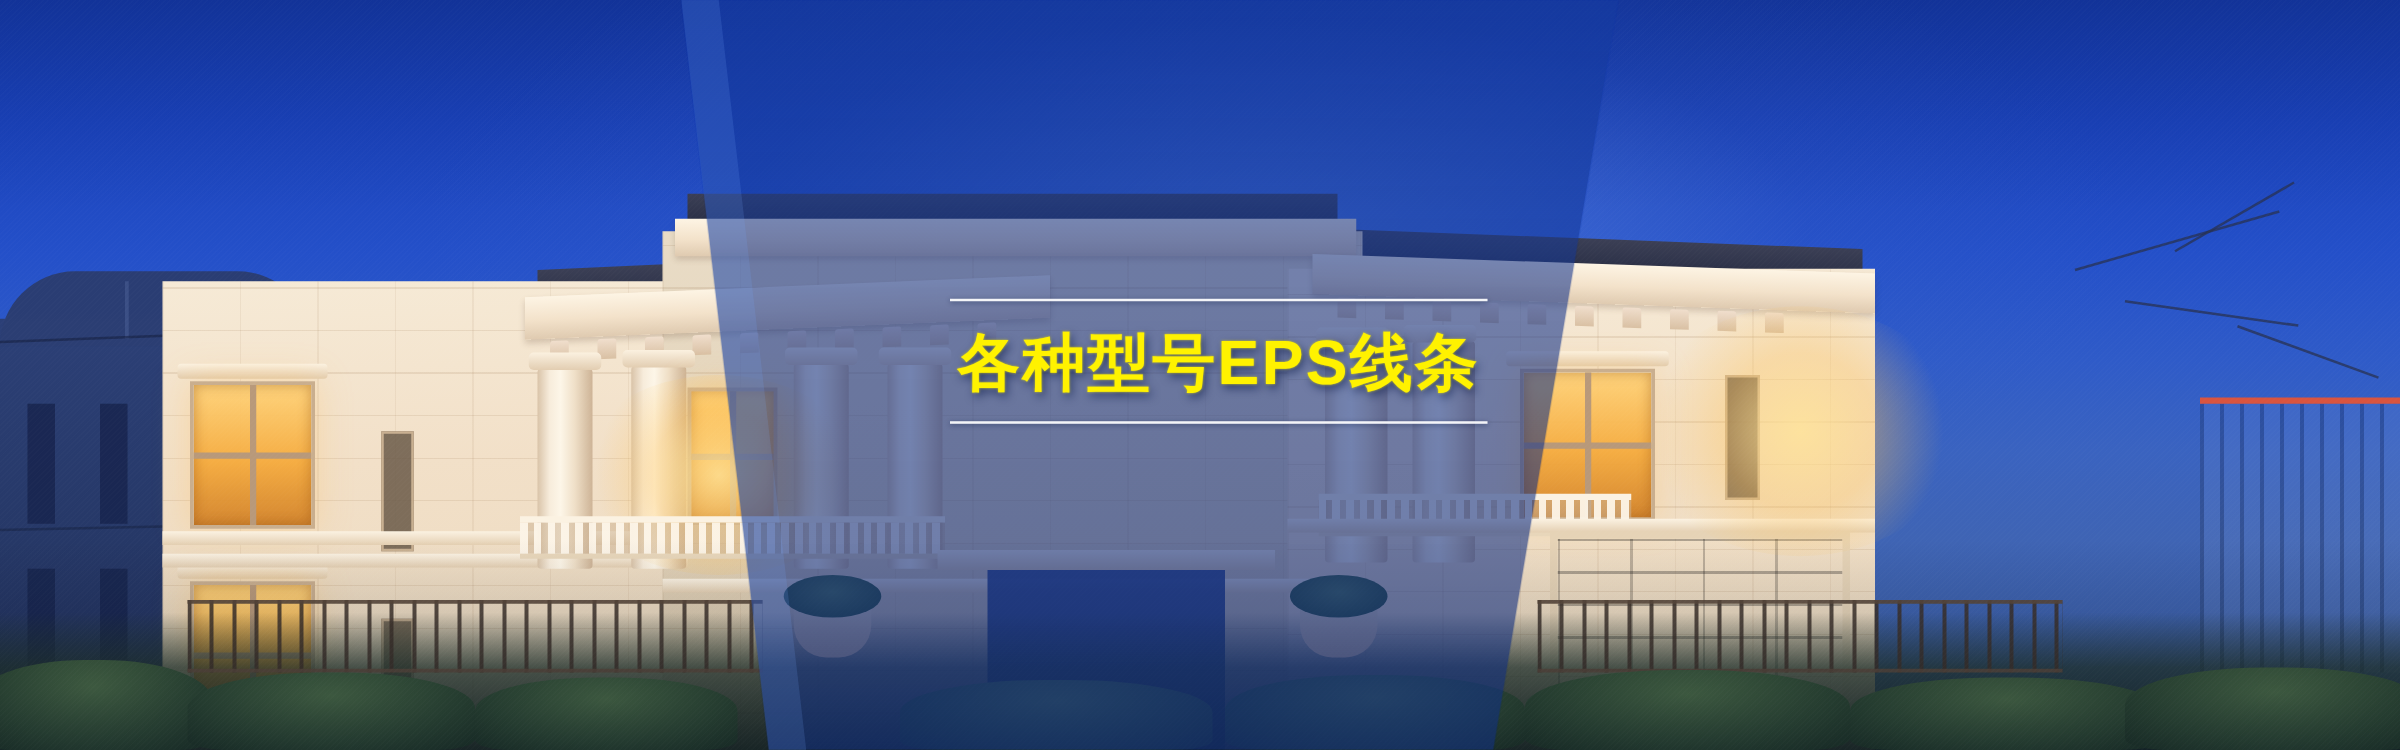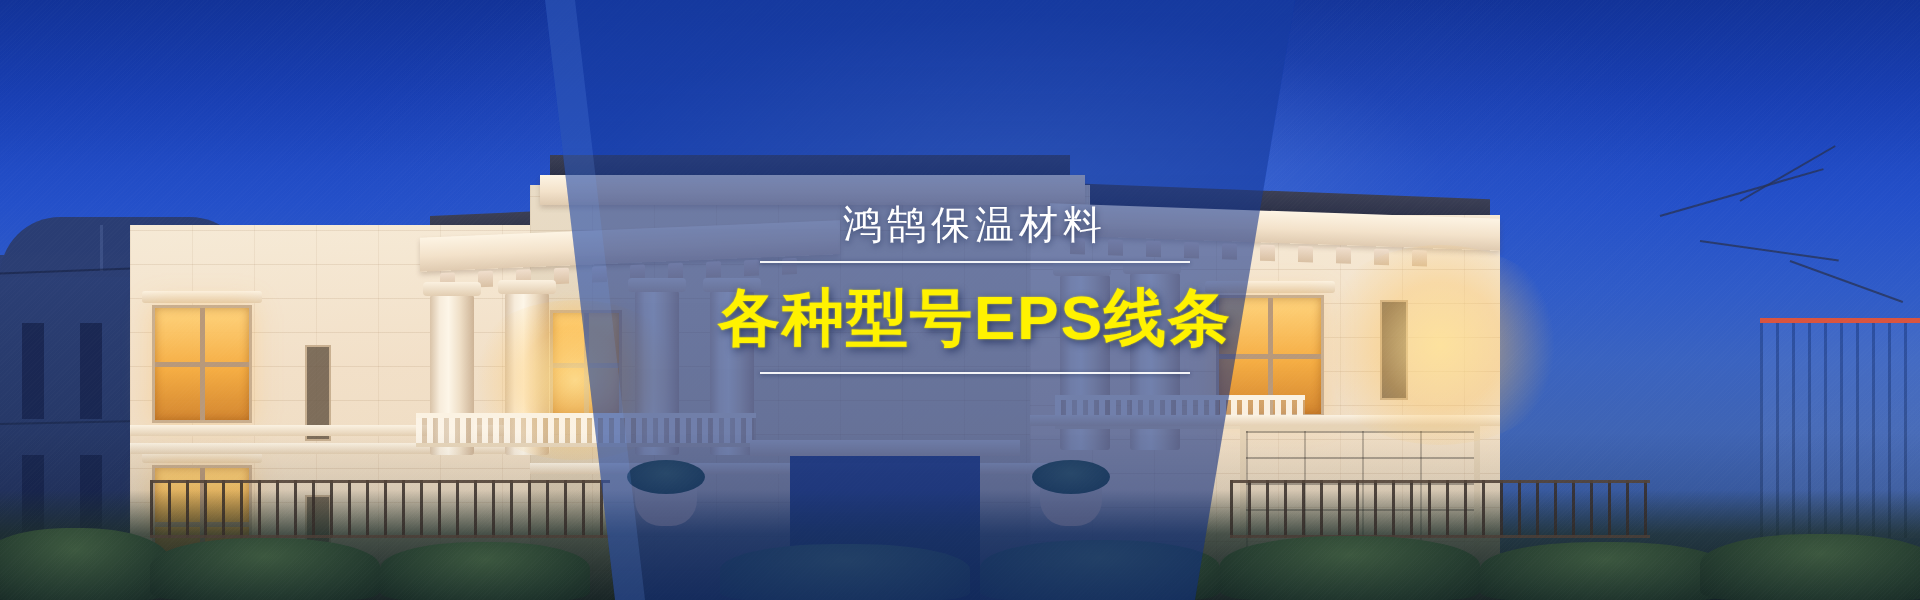--- a/index.html
+++ b/index.html
@@ -298,21 +298,21 @@
   .rule {
     height: 2px;
     background: rgba(255,255,255,.92);
     margin: 0 auto;
     box-shadow: 0 1px 4px rgba(0,20,60,.45);
   }
   .rule-top { width: 430px; margin-bottom: 22px; }
   .rule-bottom { width: 430px; margin-top: 20px; margin-bottom: 22px; }
 
   .headline {
-    font-size: 62px;
+    font-size: 50px;
     font-weight: 700;
     letter-spacing: 2px;
     line-height: 1.08;
     color: #FFF200;
     margin: 0;
     text-shadow:
       0 0 2px rgba(255,242,0,.8),
       2px 3px 8px rgba(10,25,70,.65);
     white-space: nowrap;
   }
@@ -475,21 +475,20 @@
     <div class="photo-grade"></div>
     <div class="photo-noise"></div>
   </div>
 
   <div class="overlay-panel"></div>
   <div class="overlay-edge"></div>
 
   <div class="content">
     <div class="copy">
 
-      <div class="brand">鸿鹄保温材料</div>
 
       <div class="rule rule-top"></div>
 
       <div class="headline">各种型号EPS线条</div>
 
 
       <div class="rule rule-bottom"></div>
 
 
     </div>

